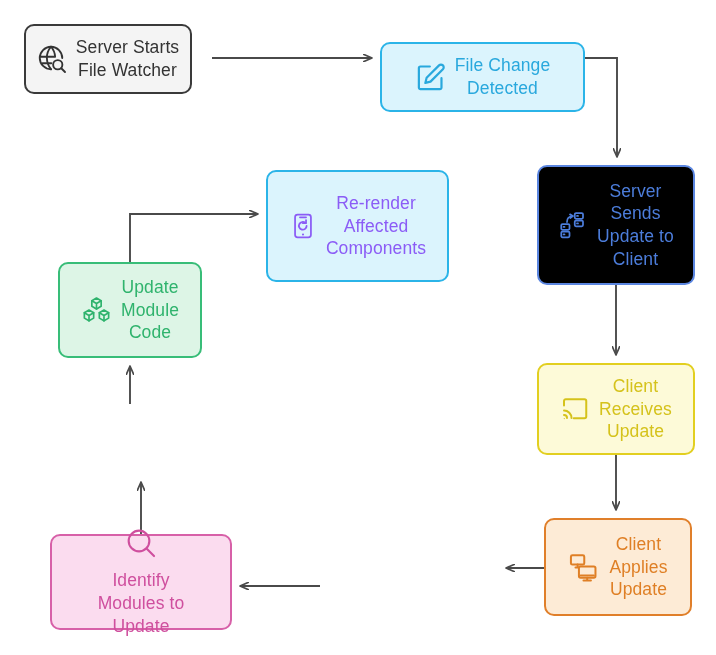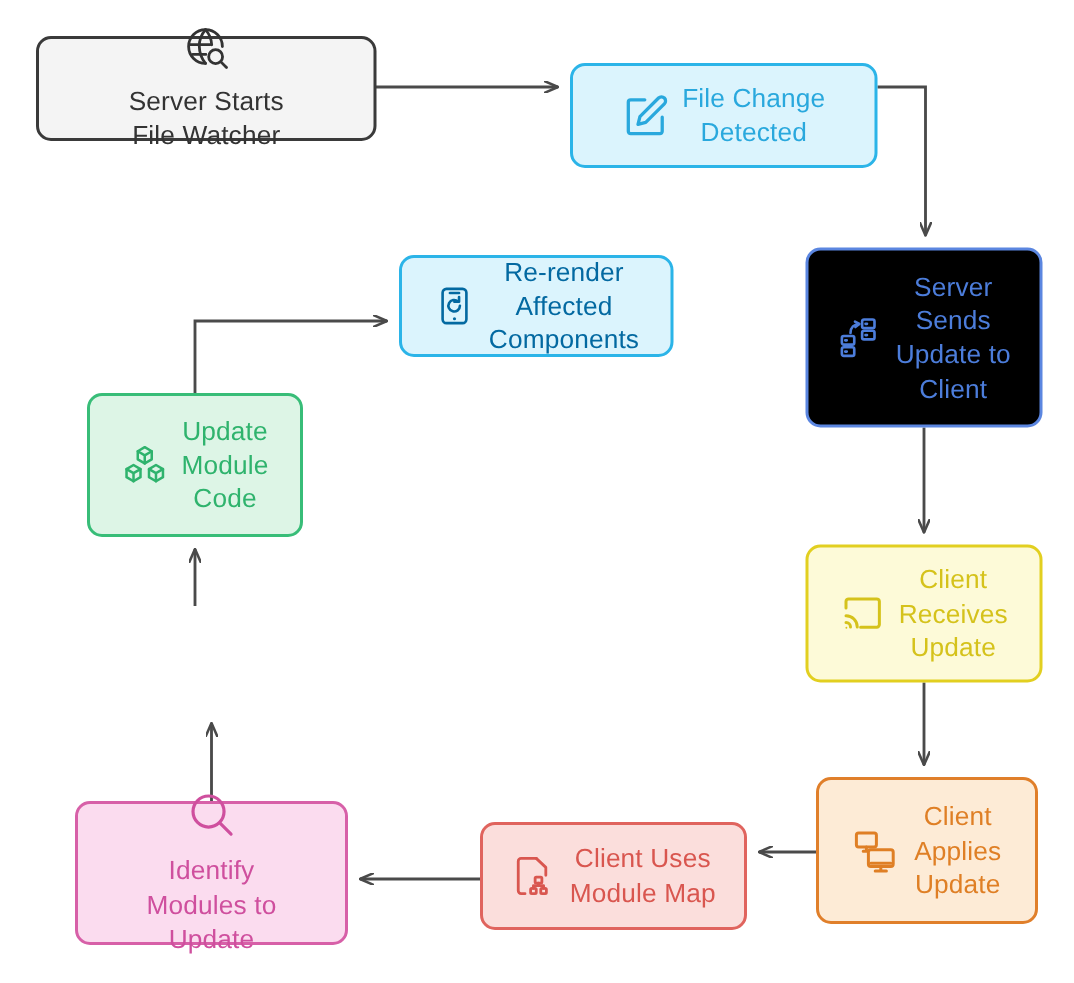--- a/index.html
+++ b/index.html
@@ -66,21 +66,21 @@
       <path class="edge" marker-end="url(#arrowhead)" d="M 616 285 L 616 355" stroke="#4a4a4a"></path>
       <path class="edge" marker-end="url(#arrowhead)" d="M 616 455 L 616 510" stroke="#4a4a4a"></path>
       <path class="edge" marker-end="url(#arrowhead)" d="M 544 568 L 506 568" stroke="#4a4a4a"></path>
       <path class="edge" marker-end="url(#arrowhead)" d="M 320 586 L 240 586" stroke="#4a4a4a"></path>
       <path class="edge" marker-end="url(#arrowhead)" d="M 141 534 L 141 482" stroke="#4a4a4a"></path>
       <path class="edge" marker-end="url(#arrowhead)" d="M 130 404 L 130 366" stroke="#4a4a4a"></path>
       <path class="edge" marker-end="url(#arrowhead)" d="M 130 262 L 130 214 L 258 214" stroke="#4a4a4a"></path>
     </g>
   </svg>
 
-  <div class="node" style="left: 24px; top: 24px; width: 227px; height: 70px; background: rgb(244, 244, 244); border-color: rgb(58, 58, 58); color: rgb(51, 51, 51); flex-direction: column;">
+  <div class="node" style="left: 24px; top: 24px; width: 168px; height: 70px; background: rgb(244, 244, 244); border-color: rgb(58, 58, 58); color: rgb(51, 51, 51);">
     <span class="node-icon">
       <svg width="30" height="30" viewBox="0 0 24 24" fill="none" stroke="currentColor" stroke-width="1.5" stroke-linecap="round" stroke-linejoin="round">
         <path d="M11.2 20.2A9 9 0 1 1 20.2 11.2"></path>
         <path d="M3 10.2h10.6M4.4 15.4h7"></path>
         <path d="M11.2 2.2c-2.4 2.8-3.4 6-3.3 9 .05 3.1 1.1 6.3 3.3 9"></path>
         <path d="M11.2 2.2c2.2 2.5 3.2 5.3 3.3 8.1"></path>
         <circle cx="16.6" cy="16.6" r="3.7"></circle>
         <path d="M19.4 19.4 22.4 22.4"></path>
       </svg>
     </span>
@@ -111,21 +111,21 @@
         <path d="M7.2 9.6c0-3 2-4.6 4.4-4.8"></path>
         <path d="M9.6 3.5 11.9 4.8 9.8 6.4"></path>
       </svg>
     </span>
     <span class="node-label">Server
 Sends
 Update to
 Client</span>
   </div>
 
-  <div class="node" style="left: 266px; top: 170px; width: 183px; height: 68px; background: rgb(219, 244, 253); border-color: rgb(43, 180, 232); color: #0369a1;">
+  <div class="node" style="left: 266px; top: 170px; width: 183px; height: 112px; background: rgb(219, 244, 253); border-color: rgb(43, 180, 232); color: #8b5cf6;">
     <span class="node-icon">
       <svg width="28" height="28" viewBox="0 0 24 24" fill="none" stroke="currentColor" stroke-width="1.5" stroke-linecap="round" stroke-linejoin="round">
         <rect x="5.2" y="2.2" width="13.6" height="19.6" rx="2.2"></rect>
         <path d="M9.4 4.6h5.2"></path>
         <circle cx="12" cy="19.3" r="0.9" fill="currentColor" stroke="none"></circle>
         <path d="M15.1 11.9a3.3 3.3 0 1 1-1.1-2.5"></path>
         <path d="M14.6 6.9v2.7h-2.7"></path>
       </svg>
     </span>
     <span class="node-label">Re-render
@@ -169,34 +169,20 @@
       <svg width="34" height="34" viewBox="0 0 24 24" fill="none" stroke="currentColor" stroke-width="1.5" stroke-linecap="round" stroke-linejoin="round">
         <circle cx="10.6" cy="10.6" r="7.3"></circle>
         <path d="M15.9 15.9 21.2 21.2"></path>
       </svg>
     </span>
     <span class="node-label">Identify
 Modules to
 Update</span>
   </div>
 
-  <div class="node" style="left: 320px; top: 548px; width: 178px; height: 72px; background: rgb(251, 222, 220); border-color: rgb(224, 100, 94); color: rgb(217, 86, 79);">
-    <span class="node-icon">
-      <svg width="30" height="30" viewBox="0 0 24 24" fill="none" stroke="currentColor" stroke-width="1.5" stroke-linecap="round" stroke-linejoin="round">
-        <path d="M13.2 2.6H5.1a1.5 1.5 0 0 0-1.5 1.5v15.8a1.5 1.5 0 0 0 1.5 1.5h2.1"></path>
-        <path d="M13.2 2.6 18.3 7.4v4.2"></path>
-        <rect x="12.6" y="12.6" width="3.6" height="3.2" rx="0.6"></rect>
-        <rect x="10.2" y="18.6" width="3" height="2.8" rx="0.6"></rect>
-        <rect x="15.6" y="18.6" width="3" height="2.8" rx="0.6"></rect>
-        <path d="M14.4 15.8v1.3M11.7 18.6v-1.5h5.4v1.5"></path>
-      </svg>
-    </span>
-    <span class="node-label">Client Uses
-Module Map</span>
-  </div>
 
   <div class="node" style="left: 544px; top: 518px; width: 148px; height: 98px; background: rgb(253, 235, 214); border-color: rgb(224, 127, 42); color: rgb(223, 127, 37);">
     <span class="node-icon">
       <svg width="32" height="32" viewBox="0 0 24 24" fill="none" stroke="currentColor" stroke-width="1.5" stroke-linecap="round" stroke-linejoin="round">
         <rect x="2.2" y="3.2" width="10" height="7" rx="1.1"></rect>
         <path d="M5.6 12.4h3.4M7.2 10.2v2.2"></path>
         <rect x="8.2" y="11.6" width="12.4" height="8.4" rx="1.2" fill="#fdebd6"></rect>
         <path d="M11.6 22.2h5.6M14.4 20v2.2"></path>
         <path d="M9.4 18.4h10"></path>
       </svg>

